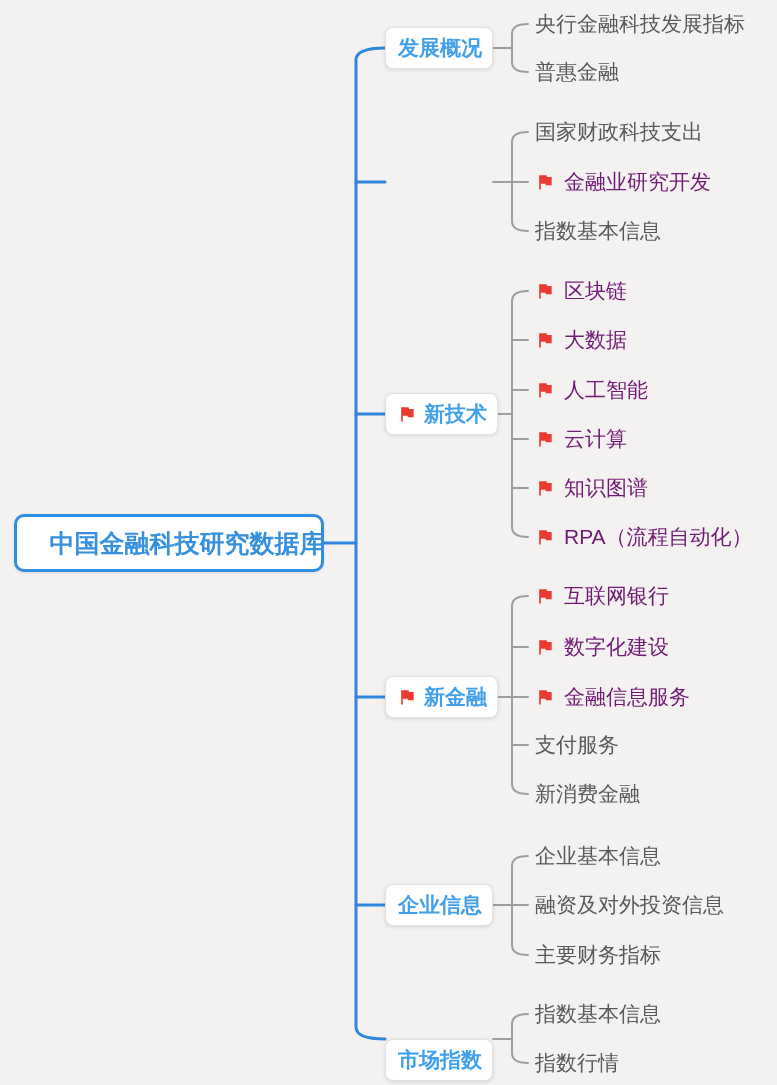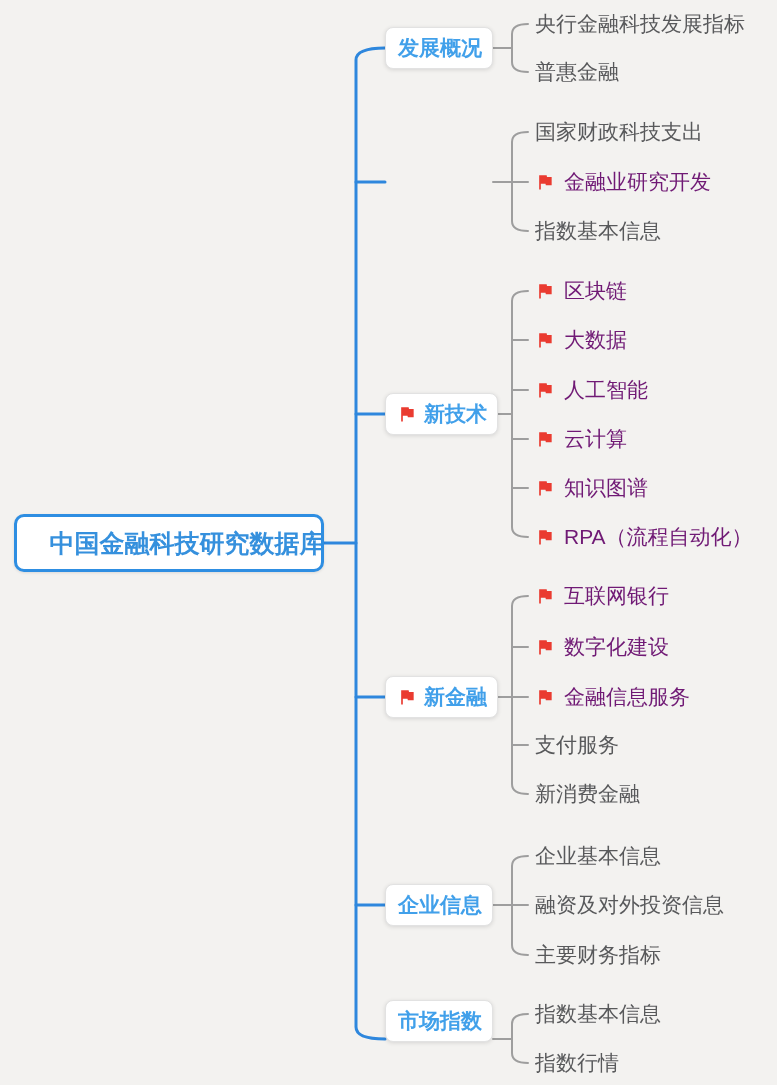--- a/index.html
+++ b/index.html
@@ -130,21 +130,21 @@
   </div>
   <div class="branch-node w-flag" style="top:676px">
     <svg class="flag-icon" viewBox="0 0 24 24">
         <path fill="#ea3b30" d="M14.4 6L14 4H5v17h2v-7h5.6l.4 2h7V6z"></path>
       </svg>
     <span>新金融</span>
   </div>
   <div class="branch-node w-reg" style="top:884px">
     <span>企业信息</span>
   </div>
-  <div class="branch-node w-reg" style="top:1000px">
+  <div class="branch-node w-reg" style="top:1039px">
     <span>市场指数</span>
   </div>
 
   <div class="child-item" style="top:8px">
     <span>央行金融科技发展指标</span>
   </div>
   <div class="child-item" style="top:56px">
     <span>普惠金融</span>
   </div>
 

